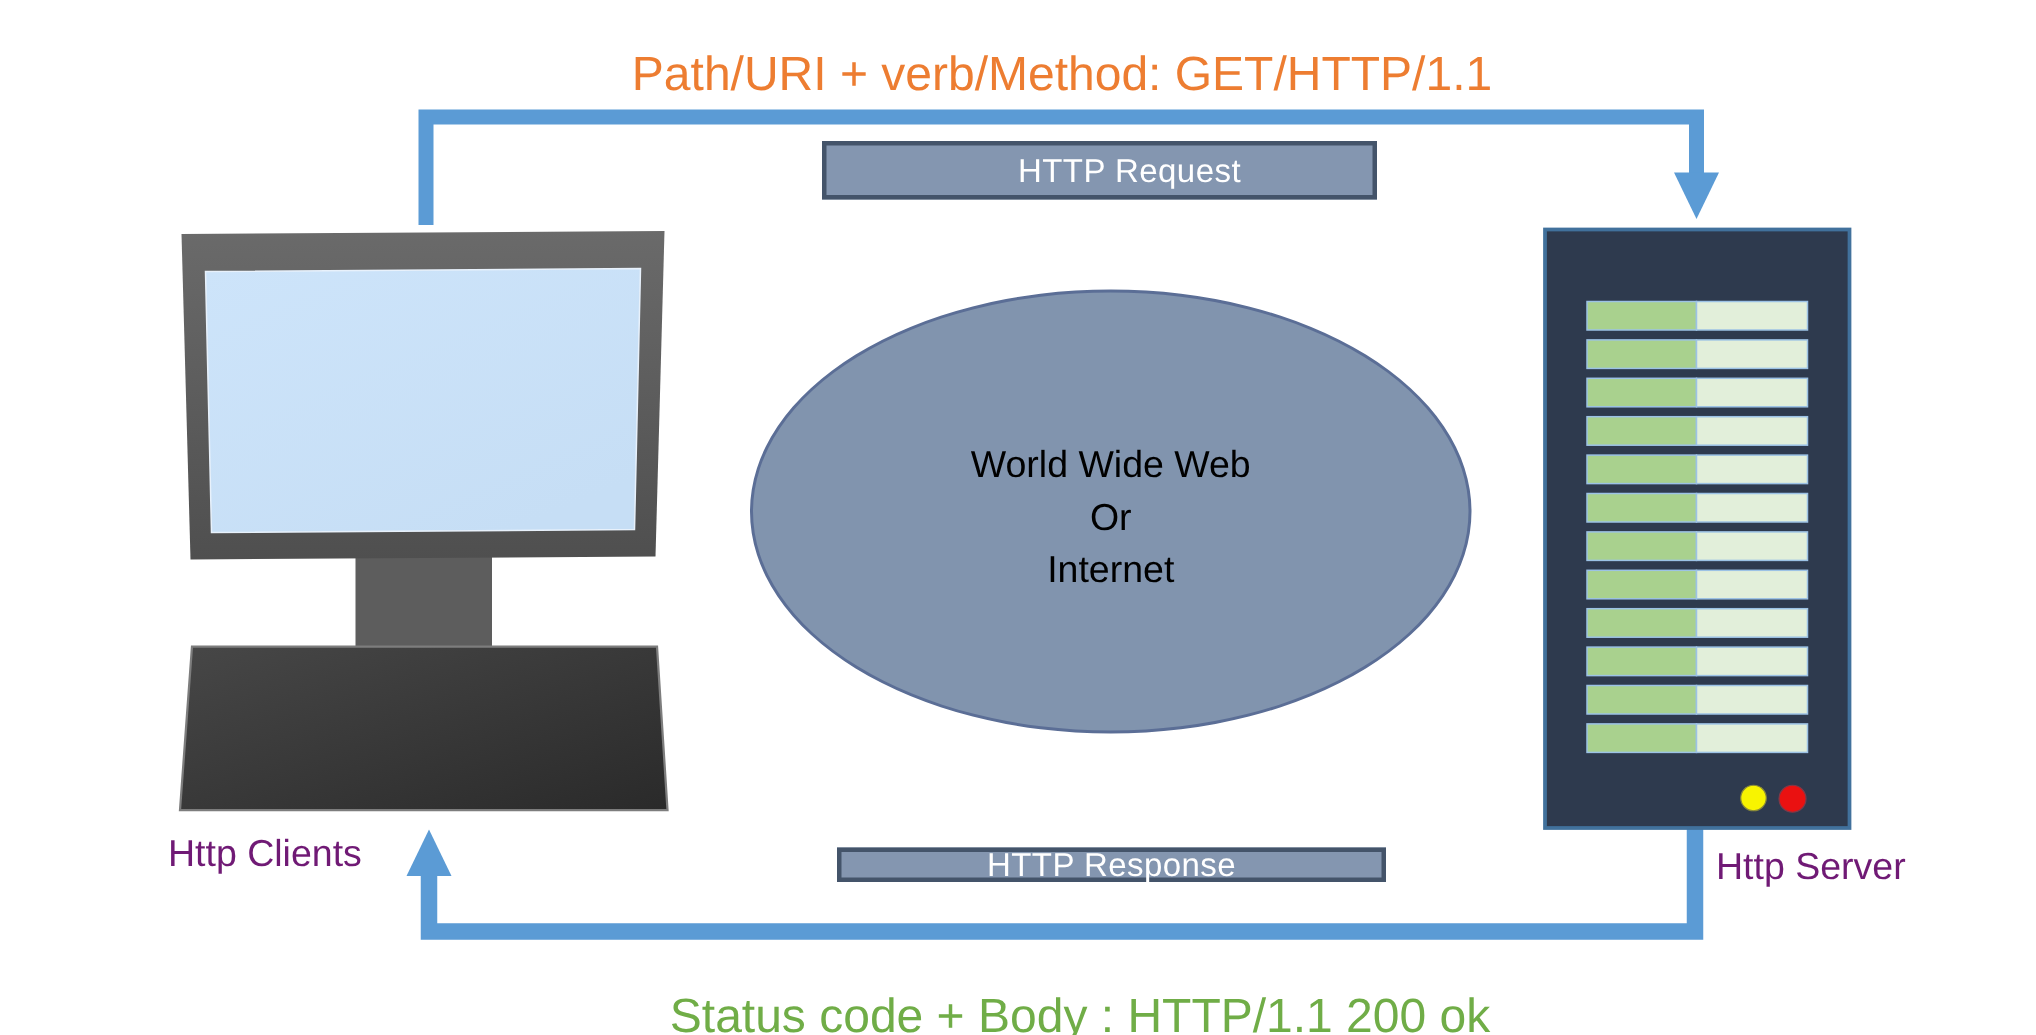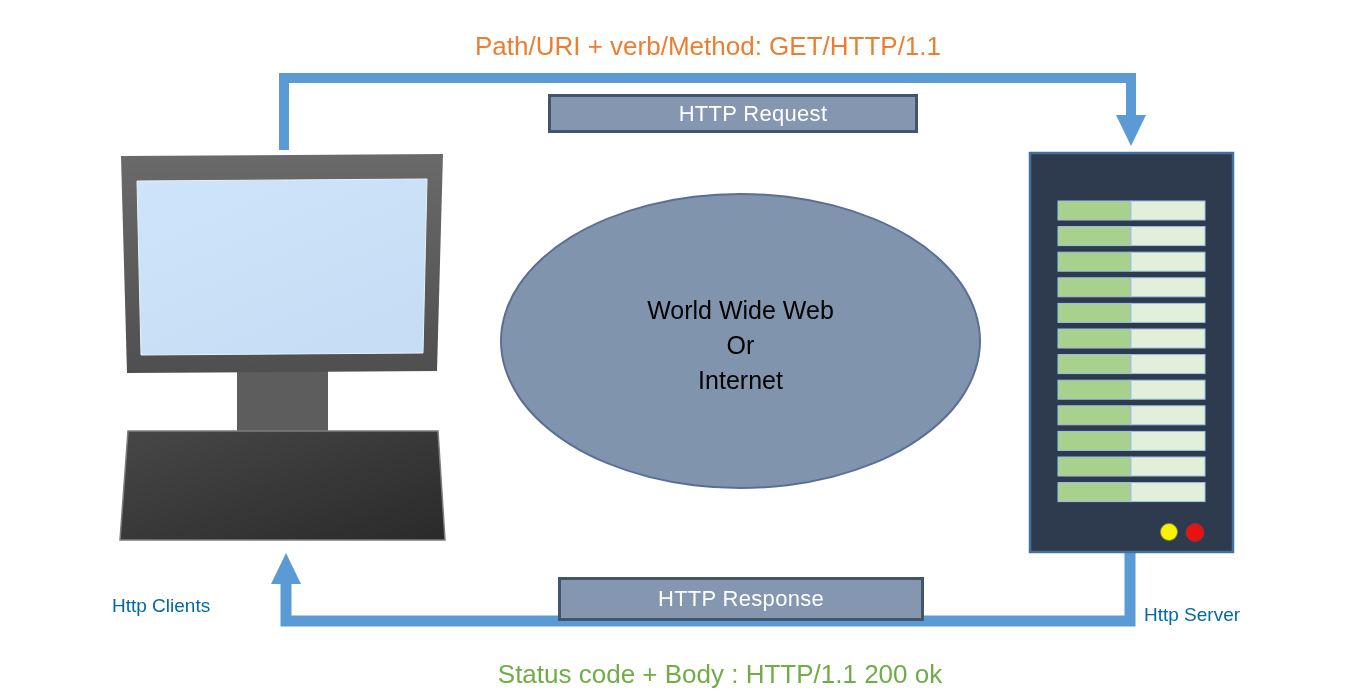--- a/index.html
+++ b/index.html
@@ -7,21 +7,21 @@
     position:relative;
     width:1357px;height:690px;
     background:#ffffff;
     overflow:hidden;
     font-family:"Liberation Sans", sans-serif;
   }
   .abs{position:absolute;}
   .annotation{
     position:absolute;
     white-space:nowrap;
-    font-size:26px;
+    font-size:32px;
     font-weight:400;
     transform:translateX(-50%);
   }
   .annotation.orange{color:#ED7D31;}
   .annotation.green{color:#70AD47;}
   .msgbox{
     position:absolute;
     background:#8496B0;
     border:3px solid #44546A;
     box-sizing:border-box;
@@ -38,24 +38,23 @@
     border-radius:50%;
     box-sizing:border-box;
     display:flex;flex-direction:column;align-items:center;justify-content:center;
     color:#000000;
     font-size:25px;line-height:35px;
     padding-top:8px;
     text-align:center;
   }
   .devlabel{
     position:absolute;
-    color:#0369a1;
-    font-size:19px;
+    color:#701a75;
+    font-size:25px;
     white-space:nowrap;
-    margin-top:40px;
   }
   svg{display:block;}
   .connectors{position:absolute;left:0;top:0;}
   .conn{fill:none;stroke:#5B9BD5;}
   .conn.req{stroke-width:10;}
   .conn.resp{stroke-width:11;}
   .arrowhead{fill:#5B9BD5;stroke:none;}
 </style>
 </head>
 <body>
@@ -68,21 +67,21 @@
     <path class="conn req" d="M 284 150 L 284 78 L 1131 78 L 1131 117"></path>
     <polygon class="arrowhead" points="1116,115 1146,115 1131,146"></polygon>
     <path class="conn resp" d="M 1130 552 L 1130 621 L 286 621 L 286 584"></path>
     <polygon class="arrowhead" points="271,584 301,584 286,553"></polygon>
   </svg>
 
   <div class="msgbox" style="left:548px;top:94px;width:370px;height:39px;padding-left:40px;">
     <span>HTTP Request</span>
   </div>
 
-  <div class="msgbox" style="left:558px;top:577px;width:366px;height:44px;">
+  <div class="msgbox" style="left:558px;top:565px;width:366px;height:23px;">
     <span>HTTP Response</span>
   </div>
 
   <div class="cloud">
     <div>World Wide Web</div>
     <div>Or</div>
     <div>Internet</div>
   </div>
 
   <svg class="abs" style="left:118px;top:150px;" width="332" height="395" viewBox="0 0 332 395">

